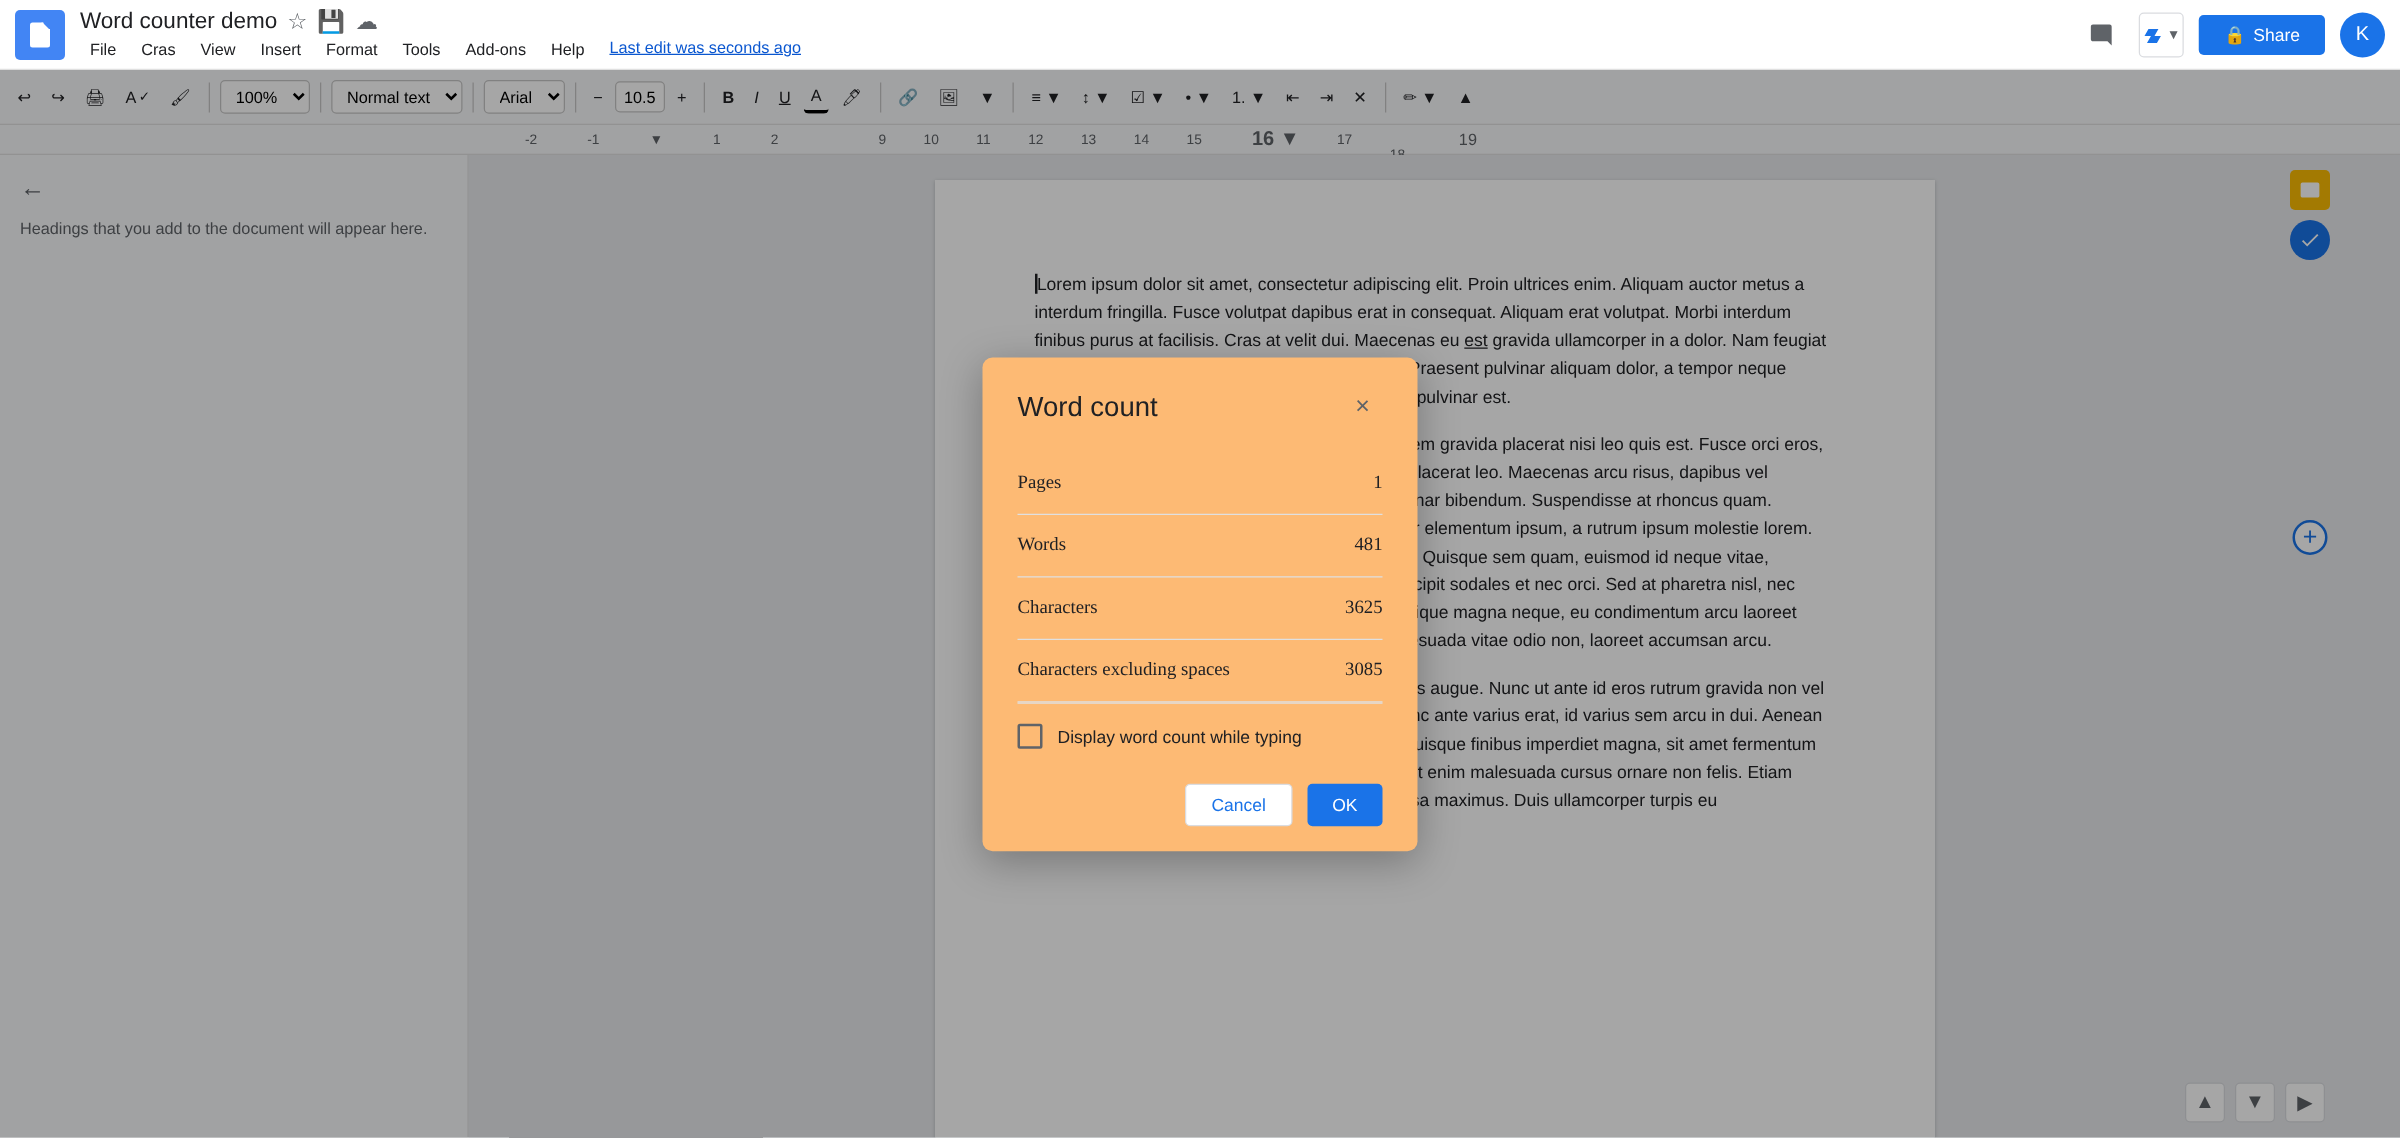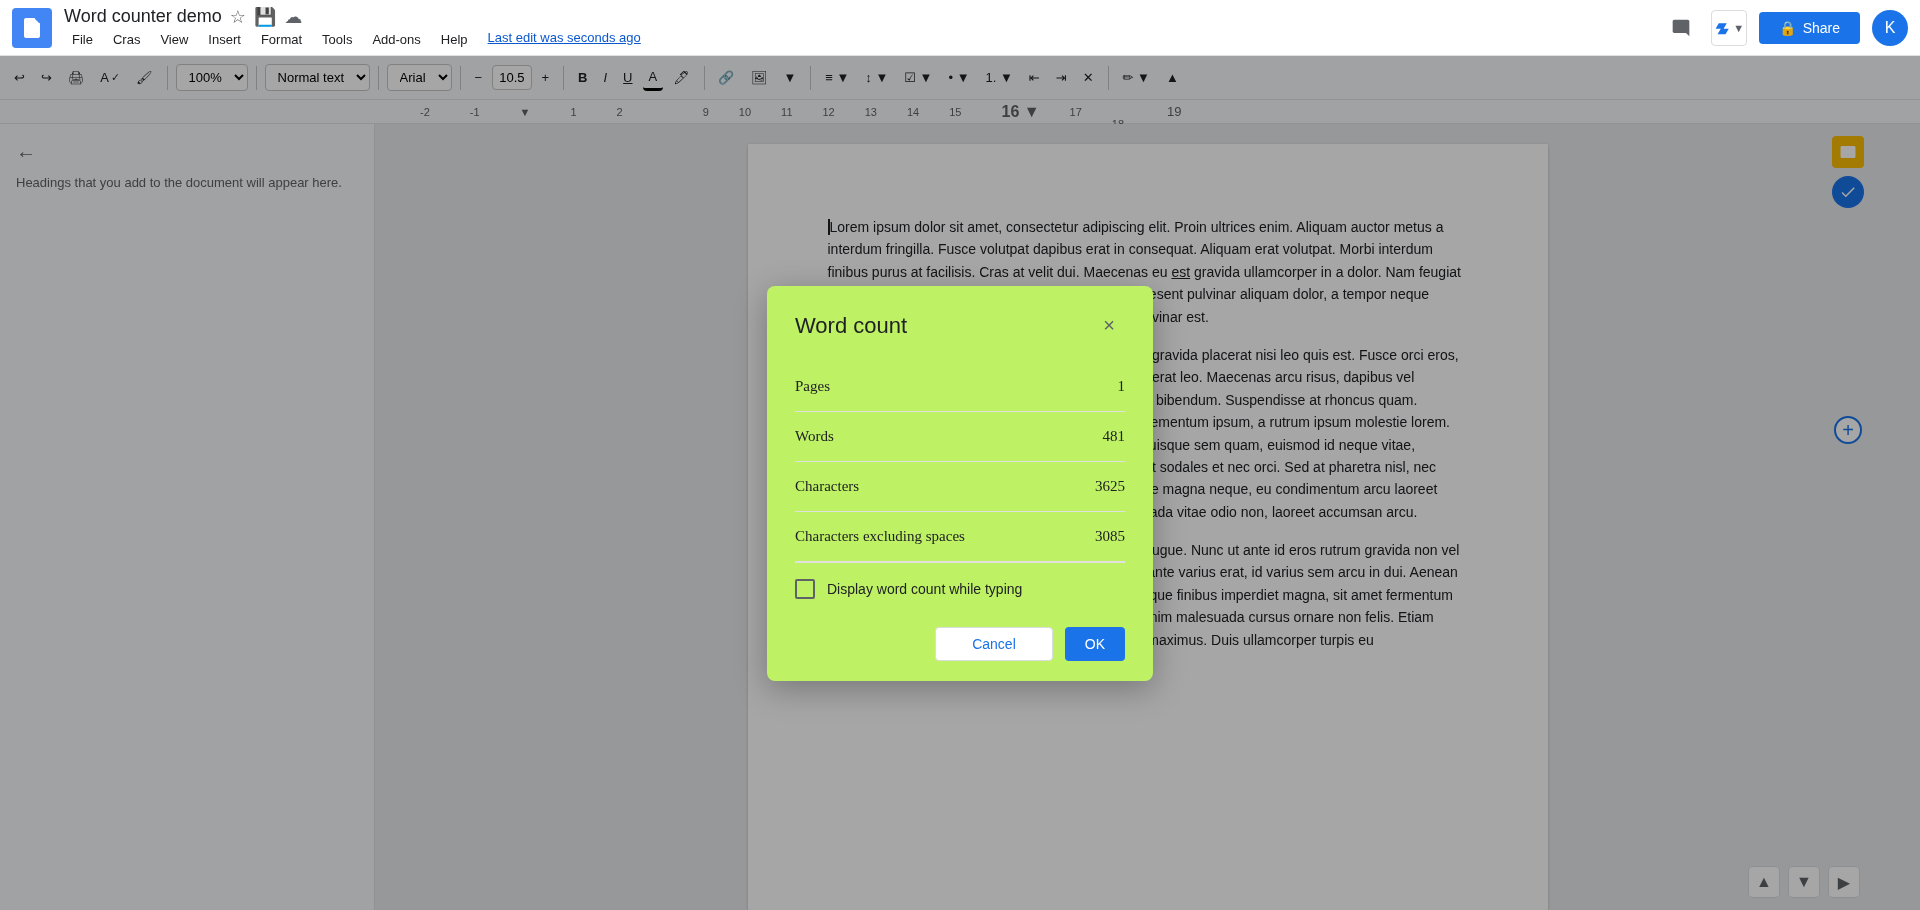--- a/index.html
+++ b/index.html
@@ -152,23 +152,23 @@
       top: 0; left: 0; right: 0; bottom: 0;
       background: rgba(0,0,0,0.35);
       z-index: 100;
       display: flex;
       align-items: center;
       justify-content: center;
     }
 
     
     .dialog {
-      background: #bef264;
+      background: #fdba74;
       border-radius: 8px;
-      width: 386px;
+      width: 348px;
       box-shadow: 0 8px 32px rgba(0,0,0,0.28);
       padding: 24px 28px 20px 28px;
       position: relative;
     }
     .dialog-header {
       display: flex;
       align-items: center;
       justify-content: space-between;
       margin-bottom: 20px;
     }
@@ -205,21 +205,21 @@
       flex-shrink: 0;
     }
     .checkbox-label { font-size: 14px; color: #202124; }
     .dialog-actions {
       display: flex;
       justify-content: flex-end;
       gap: 12px;
       padding-top: 8px;
     }
     .btn-cancel {
-      padding: 8px 36px;
+      padding: 8px 20px;
       border: 1px solid #dadce0;
       border-radius: 4px;
       background: white;
       color: #1a73e8;
       font-size: 14px;
       font-weight: 500;
       cursor: pointer;
     }
     .btn-ok {
       padding: 8px 20px;

